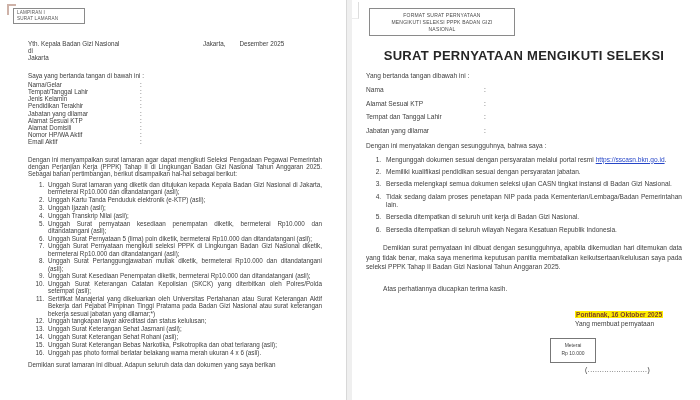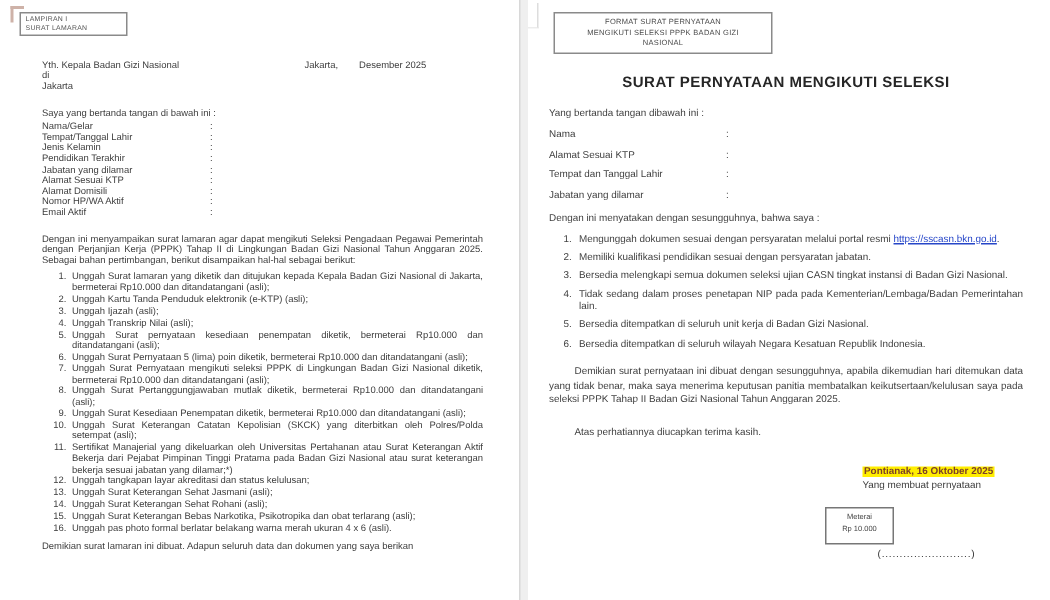--- a/index.html
+++ b/index.html
@@ -31,21 +31,21 @@
   .fcolon{flex:none;}
   .lp-intro{margin-top:10px;text-align:justify;}
   .doc-list{margin:4px 0 0 0;padding-left:18px;text-align:justify;}
   .doc-list li{padding-left:2px;margin:0 0 .6px 0;}
   .lp-closing{margin-top:5px;}
 
   
   .rp-label-box{position:absolute;left:17px;top:8px;width:136px;border:1px solid #8a8a8a;
            padding:3px 4px;font-size:5px;line-height:1.35;color:#4a4a4a;text-align:center;letter-spacing:.2px;}
   .rp-content{position:absolute;left:14px;top:44px;width:316px;font-size:6.6px;line-height:8.2px;color:#3f3f3f;}
-  .rp-title{margin:8px 0 12px 0;text-align:center;font-size:10px;font-weight:bold;
+  .rp-title{margin:8px 0 12px 0;text-align:center;font-size:13px;font-weight:bold;
            color:#262626;letter-spacing:.3px;}
   .rp-fields{margin-top:3px;}
   .rp-fields .field-row{line-height:13.5px;}
   .rp-intro{margin-top:5px;}
   .stmt-list{margin:5px 0 0 0;padding-left:17px;text-align:justify;}
   .stmt-list li{padding-left:3px;margin:0 0 4.2px 0;}
   .rp-closing{margin-top:9px;text-align:justify;text-indent:17px;line-height:9.6px;}
   .rp-thanks{margin-top:13px;text-indent:17px;}
   .doclink{color:var(--link,#2646c8);text-decoration:underline;cursor:pointer;}
   .hl{background:var(--highlight,#ffee00);color:var(--highlight-text,#7c4028);font-weight:bold;padding:0 1px;}

